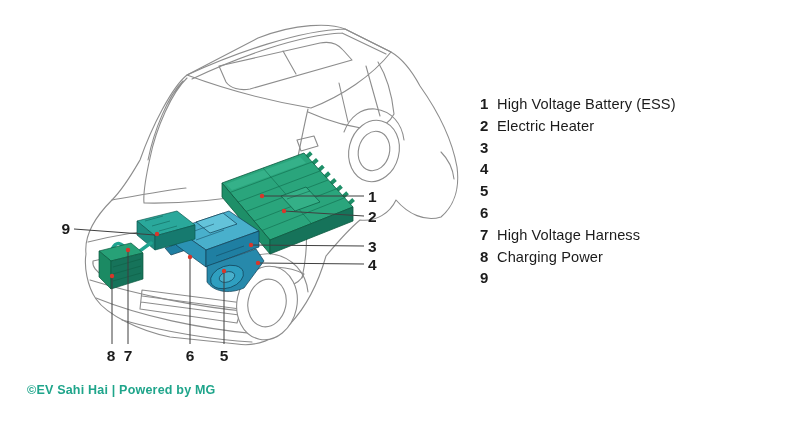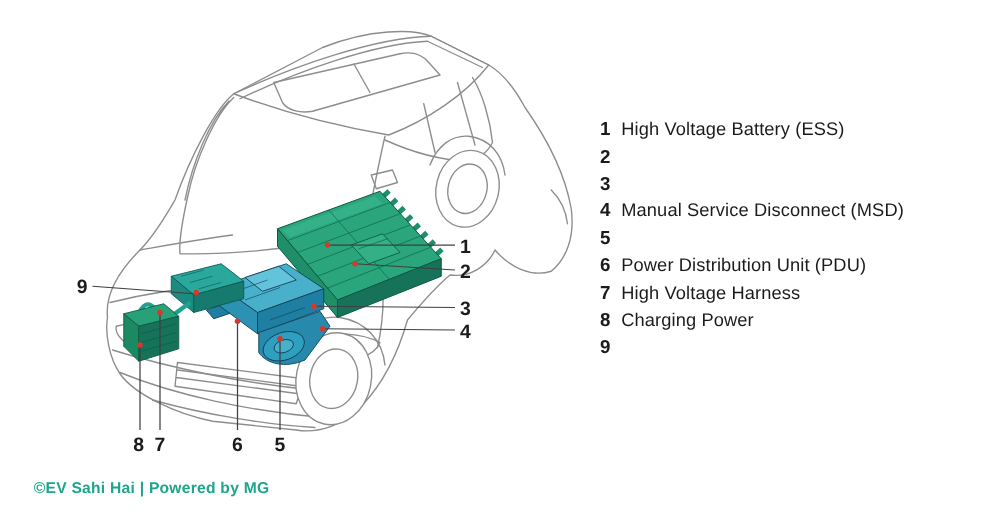--- a/index.html
+++ b/index.html
@@ -163,34 +163,33 @@
     </g>
   </svg>
 
   <div class="legend">
     <div class="legend-row">
       <span class="legend-num">1</span>
       <span class="legend-label">High Voltage Battery (ESS)</span>
     </div>
     <div class="legend-row">
       <span class="legend-num">2</span>
+      <span class="legend-label">Electric Heater</span>
     </div>
     <div class="legend-row">
       <span class="legend-num">3</span>
     </div>
     <div class="legend-row">
       <span class="legend-num">4</span>
-      <span class="legend-label">Manual Service Disconnect (MSD)</span>
     </div>
     <div class="legend-row">
       <span class="legend-num">5</span>
     </div>
     <div class="legend-row">
       <span class="legend-num">6</span>
-      <span class="legend-label">Power Distribution Unit (PDU)</span>
     </div>
     <div class="legend-row">
       <span class="legend-num">7</span>
       <span class="legend-label">High Voltage Harness</span>
     </div>
     <div class="legend-row">
       <span class="legend-num">8</span>
       <span class="legend-label">Charging Power</span>
     </div>
     <div class="legend-row">

